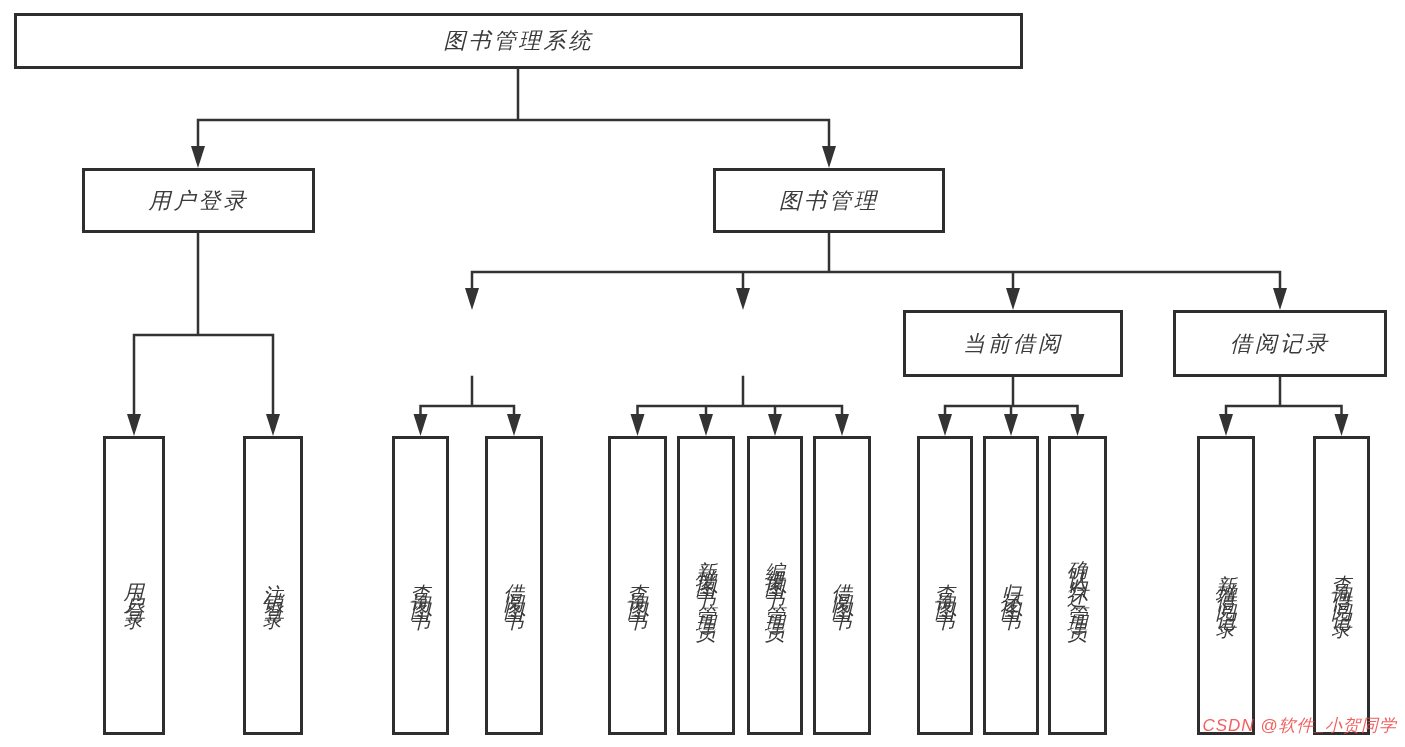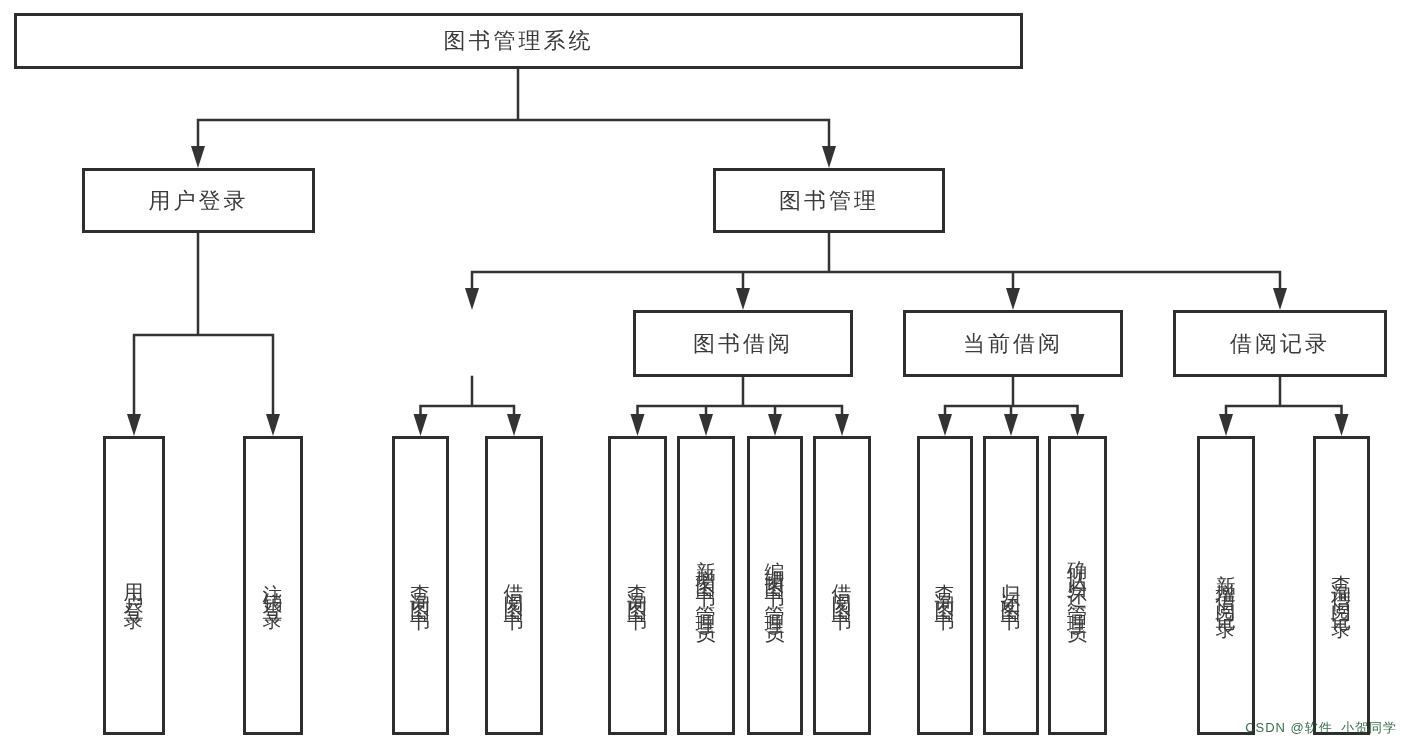--- a/index.html
+++ b/index.html
@@ -7,20 +7,21 @@
     padding: 0;
     background: #ffffff;
   }
   #canvas {
     position: relative;
     width: 1405px;
     height: 747px;
     background: #ffffff;
     font-family: "Liberation Sans", sans-serif;
     overflow: hidden;
+    font-style: italic;
   }
   #edges {
     position: absolute;
     left: 0;
     top: 0;
     pointer-events: none;
   }
   .box {
     position: absolute;
     box-sizing: border-box;
@@ -42,23 +43,23 @@
     text-orientation: mixed;
     font-size: 20px;
     letter-spacing: 9px;
     line-height: 1.1;
     white-space: nowrap;
   }
   .watermark {
     position: absolute;
     right: 8px;
     bottom: 10px;
-    font-size: 13px;
+    font-size: 17px;
     letter-spacing: 1px;
-    color: #14532d;
+    color: #ef4444;
     opacity: 0.85;
     white-space: nowrap;
   }
 </style>
 </head>
 <body>
 
 <div id="canvas">
 
   <svg id="edges" width="1405" height="747" viewBox="0 0 1405 747" aria-hidden="true">
@@ -108,23 +109,20 @@
     <span class="hlabel">图书管理系统</span>
   </div>
 
   <div class="box" style="left:82px; top:168px; width:233px; height:65px;">
     <span class="hlabel">用户登录</span>
   </div>
   <div class="box" style="left:713px; top:168px; width:232px; height:65px;text-align:center;">
     <span class="hlabel">图书管理</span>
   </div>
 
-  <div class="box" style="left:633px; top:310px; width:220px; height:67px;">
-    <span class="hlabel">图书借阅</span>
-  </div>
   <div class="box" style="left:903px; top:310px; width:220px; height:67px;">
     <span class="hlabel">当前借阅</span>
   </div>
   <div class="box" style="left:1173px; top:310px; width:214px; height:67px;">
     <span class="hlabel">借阅记录</span>
   </div>
 
   <div class="box" style="left:103px; top:436px; width:62px; height:299px;">
     <span class="vlabel">用户登录</span>
   </div>

